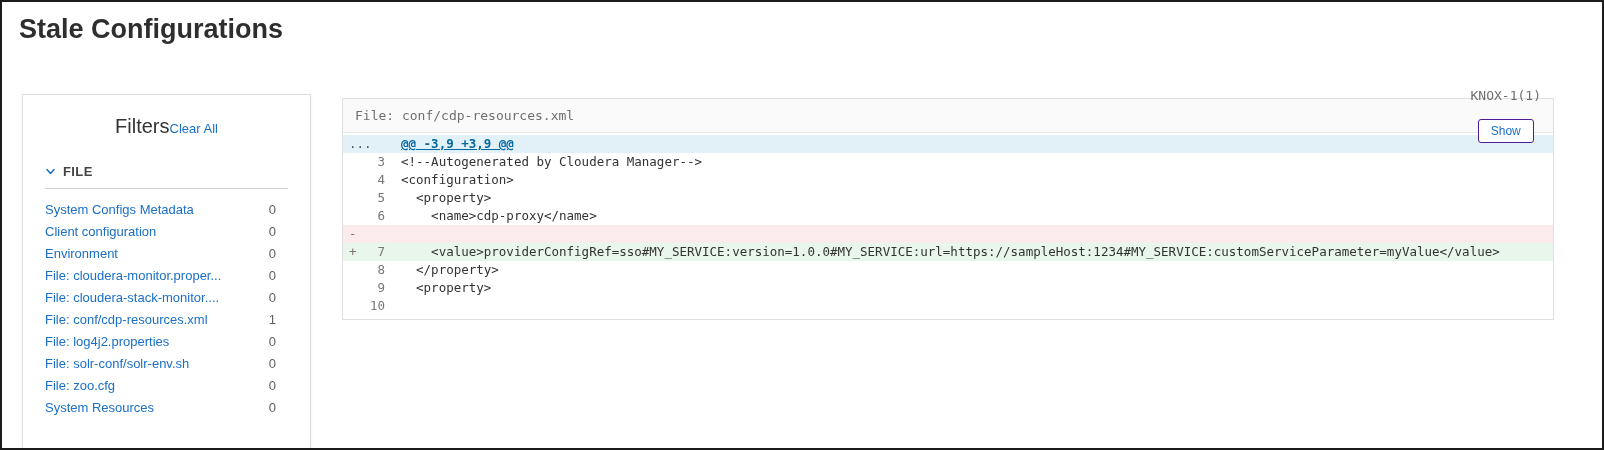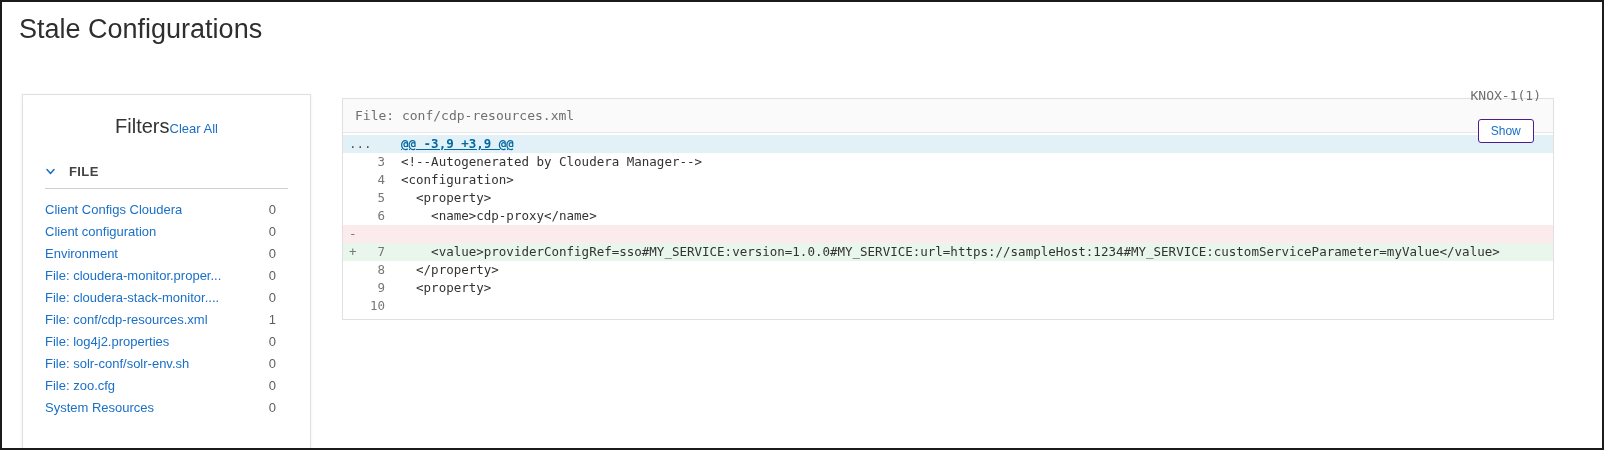--- a/index.html
+++ b/index.html
@@ -6,34 +6,34 @@
   html,body { width:1604px; height:450px; }
   body {
     font-family:"Liberation Sans", sans-serif;
     background:#ffffff;
     border:2px solid #1b1b1b;
     position:relative;
     overflow:hidden;
   }
   .page-title {
     position:absolute; left:17px; top:12px;
-    font-size:27px; font-weight:400; color:#2e2e2e;
+    font-size:27px; font-weight:700; color:#2e2e2e;
   }
   
   .filters-card {
     position:absolute; left:20px; top:92px; width:289px; height:356px;
     background:#fff; border:1px solid #e0e0e0; border-bottom:none;
     box-shadow:0 1px 3px rgba(0,0,0,0.07);
     padding:20px 22px 0 22px;
   }
   .filters-header { display:flex; justify-content:center; align-items:baseline; margin-bottom:26px; }
   .filters-title { font-size:20px; color:#333; font-weight:400; }
   .clear-all { font-size:13px; color:#1a6fc7; text-decoration:none; cursor:pointer; }
   .section-header {
-    display:flex; align-items:center; gap:13px;
+    display:flex; align-items:center; gap:7px;
     font-size:13px; font-weight:700; color:#444; letter-spacing:.4px;
     padding-bottom:9px; border-bottom:1px solid #cfcfcf; margin-bottom:9px;
     cursor:pointer;
   }
   .chevron { display:inline-flex; width:11px; height:11px; }
   .filter-list { list-style:none; }
   .filter-item {
     display:flex; justify-content:space-between; align-items:center;
     height:22px; font-size:13px;
   }
@@ -91,21 +91,21 @@
       <span class="chevron">
         <svg width="11" height="11" viewBox="0 0 11 11">
             <polyline points="2,3.5 5.5,7.5 9,3.5" fill="none" stroke="#1a6fc7" stroke-width="1.5" stroke-linecap="round" stroke-linejoin="round"></polyline>
           </svg>
       </span>
       <span>FILE</span>
     </div>
 
     <ul class="filter-list">
       <li class="filter-item">
-        <a class="filter-link">Client Configs Cloudera</a>
+        <a class="filter-link">System Configs Metadata</a>
         <span class="filter-count">0</span>
       </li>
       <li class="filter-item">
         <a class="filter-link">Client configuration</a>
         <span class="filter-count">0</span>
       </li>
       <li class="filter-item">
         <a class="filter-link">Environment</a>
         <span class="filter-count">0</span>
       </li>

